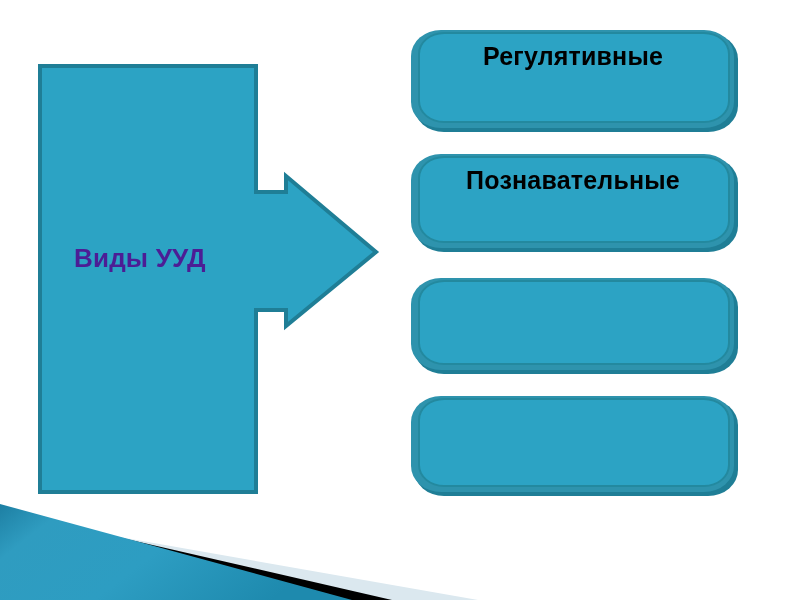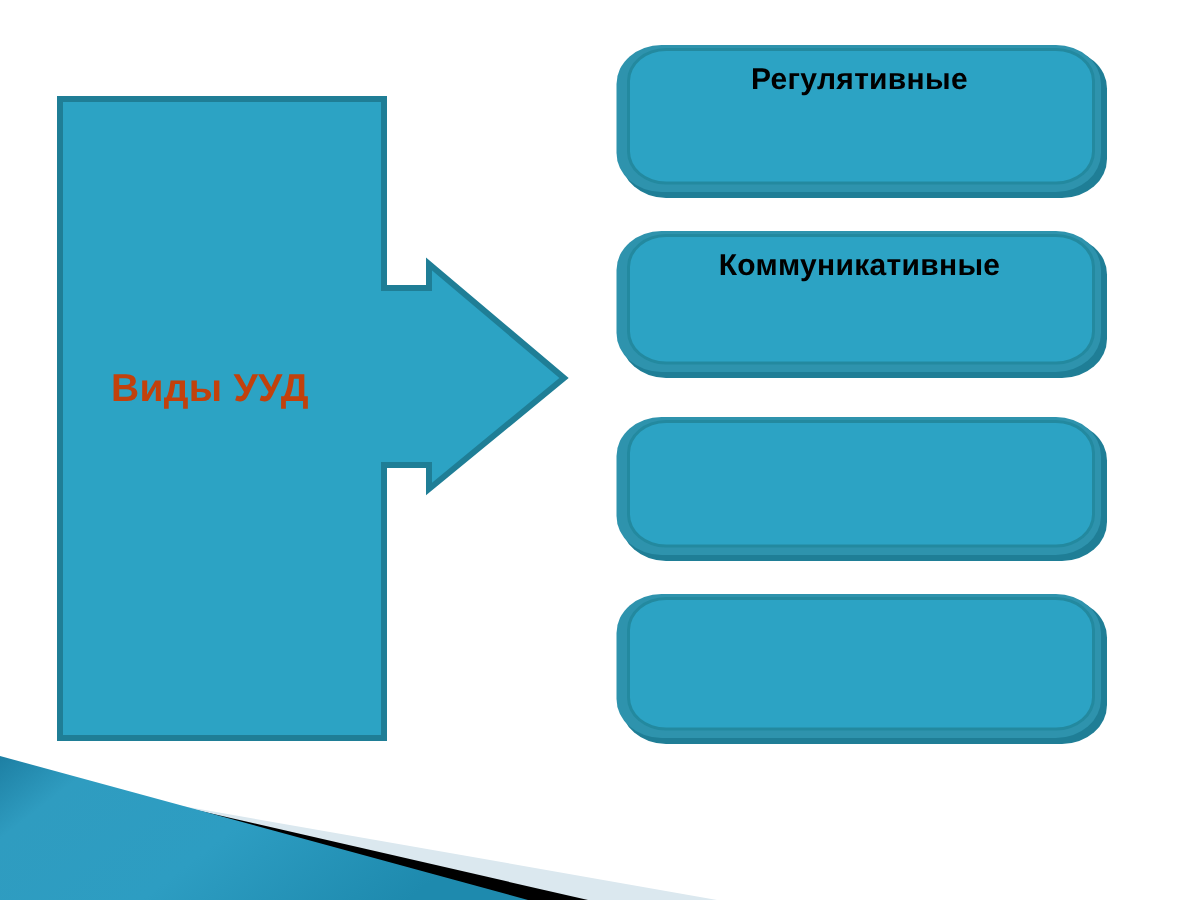--- a/index.html
+++ b/index.html
@@ -28,21 +28,21 @@
     display: block;
     width: 100%;
     height: 100%;
     overflow: visible;
   }
   #arrow-label {
     position: absolute;
     left: 36px;
     top: 180px;
     width: 230px;
-    color: #c2410c;
+    color: #4c1d95;
     font-size: 26px;
     font-weight: bold;
     letter-spacing: 0.2px;
     text-align: left;
     line-height: 1.1;
     white-space: nowrap;
   }
 
   
   .node-box {
@@ -79,21 +79,21 @@
     border-radius: 26px / 22px;
     box-sizing: border-box;
   }
   .node-box .node-label {
     position: absolute;
     left: 0;
     right: 0;
     top: 14px;
     text-align: center;
     color: #000000;
-    font-size: 20px;
+    font-size: 25px;
     font-weight: bold;
     letter-spacing: 0.2px;
     white-space: nowrap;
   }
 
   #node-1 { top: 28px;  height: 104px; }
   #node-2 { top: 152px; height: 100px; }
   #node-3 { top: 276px; height: 98px;  }
   #node-4 { top: 394px; height: 102px; }
 
@@ -128,21 +128,21 @@
     <div class="bevel-outer"></div>
     <div class="bevel-mid"></div>
     <div class="face"></div>
     <div class="node-label">Регулятивные</div>
   </div>
 
   <div class="node-box" id="node-2">
     <div class="bevel-outer"></div>
     <div class="bevel-mid"></div>
     <div class="face"></div>
-    <div class="node-label">Коммуникативные</div>
+    <div class="node-label">Познавательные</div>
   </div>
 
   <div class="node-box" id="node-3">
     <div class="bevel-outer"></div>
     <div class="bevel-mid"></div>
     <div class="face"></div>
   </div>
 
   <div class="node-box" id="node-4">
     <div class="bevel-outer"></div>

